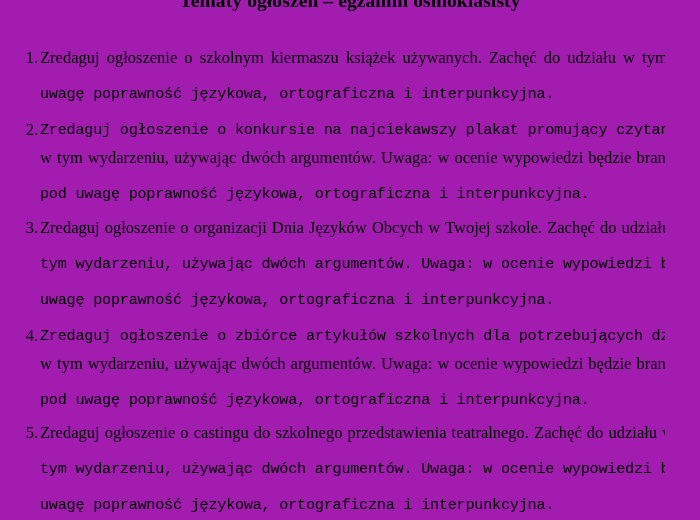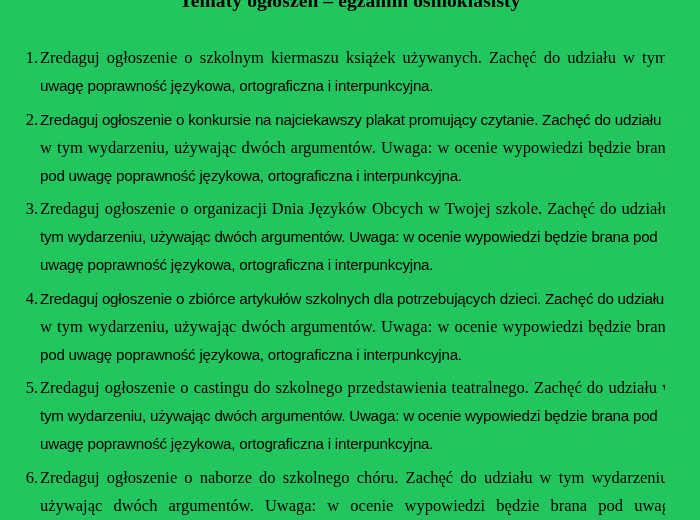--- a/index.html
+++ b/index.html
@@ -14,21 +14,21 @@
     font-family: "Liberation Serif", "DejaVu Serif", serif;
     color: #000000;
     -webkit-font-smoothing: antialiased;
   }
 
   .page {
     position: relative;
     width: 700px;
     height: 520px;
     overflow: hidden;
-    background: #22c55e;
+    background: #a21caf;
   }
 
   
   .doc-title {
     position: absolute;
     top: -11px;
     left: 0;
     width: 700px;
     text-align: center;
     font-family: "Liberation Serif", "DejaVu Serif", serif;
@@ -76,23 +76,24 @@
     white-space: nowrap;
     overflow: hidden;
   }
 
   
   .f-serif {
     font-family: "Liberation Serif", "DejaVu Serif", serif;
     text-align: right;
   }
   .f-slab {
-    font-family: Liberation Sans, sans-serif;
+    font-family: Liberation Mono, monospace;
     font-size: 15.2px;
     letter-spacing: -0.25px;
+    margin-top: 8px;
   }
 
   
   .js-0  { word-spacing: 0px; }
   .js-1  { word-spacing: 1px; }
   .js-2  { word-spacing: 2px; }
   .js-3  { word-spacing: 3px; }
   .js-7  { word-spacing: 7px; }
 </style>
 </head>

